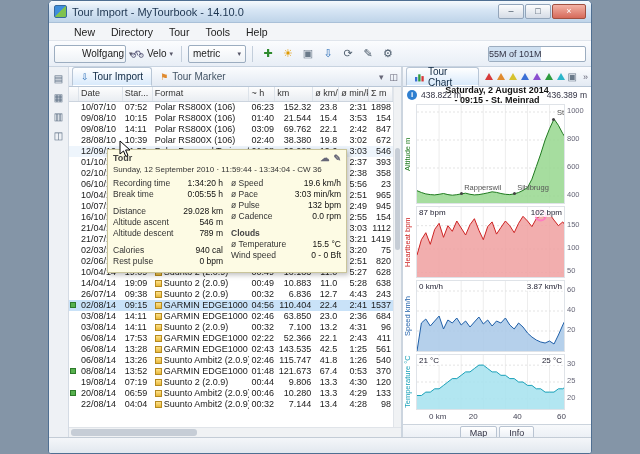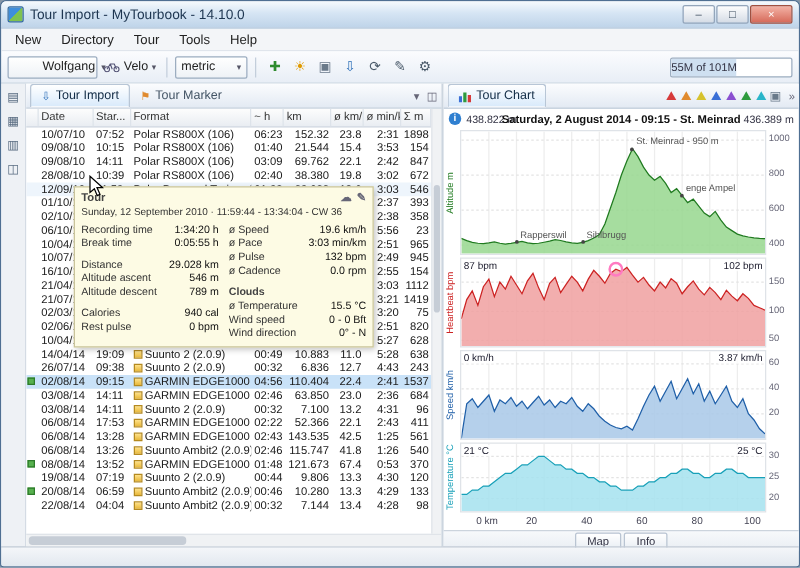--- a/index.html
+++ b/index.html
@@ -1,30 +1,30 @@
 <!DOCTYPE html>
 <html><head>
 <meta charset="utf-8">
 <style>
   html,body{margin:0;padding:0;background:#8495a7;font-family:"Liberation Sans",sans-serif;}
   *{box-sizing:border-box;}
-  .window{width:640px;height:454px;border:1px solid #4f6f92;border-radius:5px 5px 3px 3px;background:#eef2f7;
+  .window{width:544px;height:454px;border:1px solid #4f6f92;border-radius:5px 5px 3px 3px;background:#eef2f7;
           display:flex;flex-direction:column;overflow:hidden;position:relative;margin:0 auto;}
   
   .titlebar{height:22px;background:linear-gradient(#f6fafd,#d6e5f4 45%,#bfd4e9);display:flex;align-items:center;
             padding:0 5px;border-bottom:1px solid #a9c0d8;flex:none;}
   .appicon{width:13px;height:13px;border-radius:2px;background:linear-gradient(135deg,#3f8edb 0 50%,#7fc24f 50%);border:1px solid #356a9e;}
   .titletext{font-size:11px;color:#1d3550;margin-left:5px;flex:1;white-space:nowrap;}
   .winbtns{display:flex;gap:1px;}
   .winbtn{width:26px;height:15px;border:1px solid #93a5ba;border-radius:2px;background:linear-gradient(#fdfdfd,#d5dce6);
           font-size:9px;line-height:13px;text-align:center;color:#3a4a5c;}
   .winbtn.close{width:34px;background:linear-gradient(#f3b3a6,#d66a5a);color:#fff;border-color:#a05040;}
   
   .menubar{height:18px;background:#f3f5f8;border-bottom:1px solid #e0e5ec;display:flex;align-items:center;
-           font-size:10.5px;color:#222;padding-left:3px;flex:none;}
+           font-size:10.5px;color:#222;padding-left:17px;flex:none;}
   .menuitem{padding:1px 8px;border-radius:2px;}
   
   .toolbar{height:26px;background:linear-gradient(#fbfcfe,#e8eef6);border-bottom:1px solid #c8d3e0;display:flex;
            align-items:center;padding:0 5px;gap:3px;flex:none;}
   .combo{height:18px;border:1px solid #9cadc0;border-radius:2px;background:linear-gradient(#ffffff,#eef2f6);
          font-size:10px;color:#222;display:flex;align-items:center;padding:0 4px;gap:5px;}
   .combo .arrow{font-size:7px;color:#556;}
   .tbbtn{height:18px;min-width:18px;display:flex;align-items:center;justify-content:center;font-size:11px;border-radius:2px;padding:0 2px;gap:3px;}
   .tbbtn span.lbl{font-size:10px;color:#222;}
   .tbsep{width:1px;height:16px;background:#c3cedb;margin:0 3px;}
@@ -739,24 +739,20 @@
           <div class="tt-spacer"></div>
           <div class="tt-subhead">Clouds</div>
           <div class="pair">
             <span class="pl">ø Temperature</span>
             <span class="pv">15.5 °C</span>
           </div>
           <div class="pair">
             <span class="pl">Wind speed</span>
             <span class="pv">0 - 0 Bft</span>
           </div>
-          <div class="pair">
-            <span class="pl">Wind direction</span>
-            <span class="pv">0° - N</span>
-          </div>
         </div>
     </div>
   </div>
 
   <svg class="cursor" width="12" height="18" viewBox="0 0 12 18">
     <polygon points="1,1 1,14 4.5,11 6.8,16.5 9,15.5 6.6,10 11,10" fill="#fff" stroke="#000" stroke-width="1"></polygon>
   </svg>
 
 </div>
 

